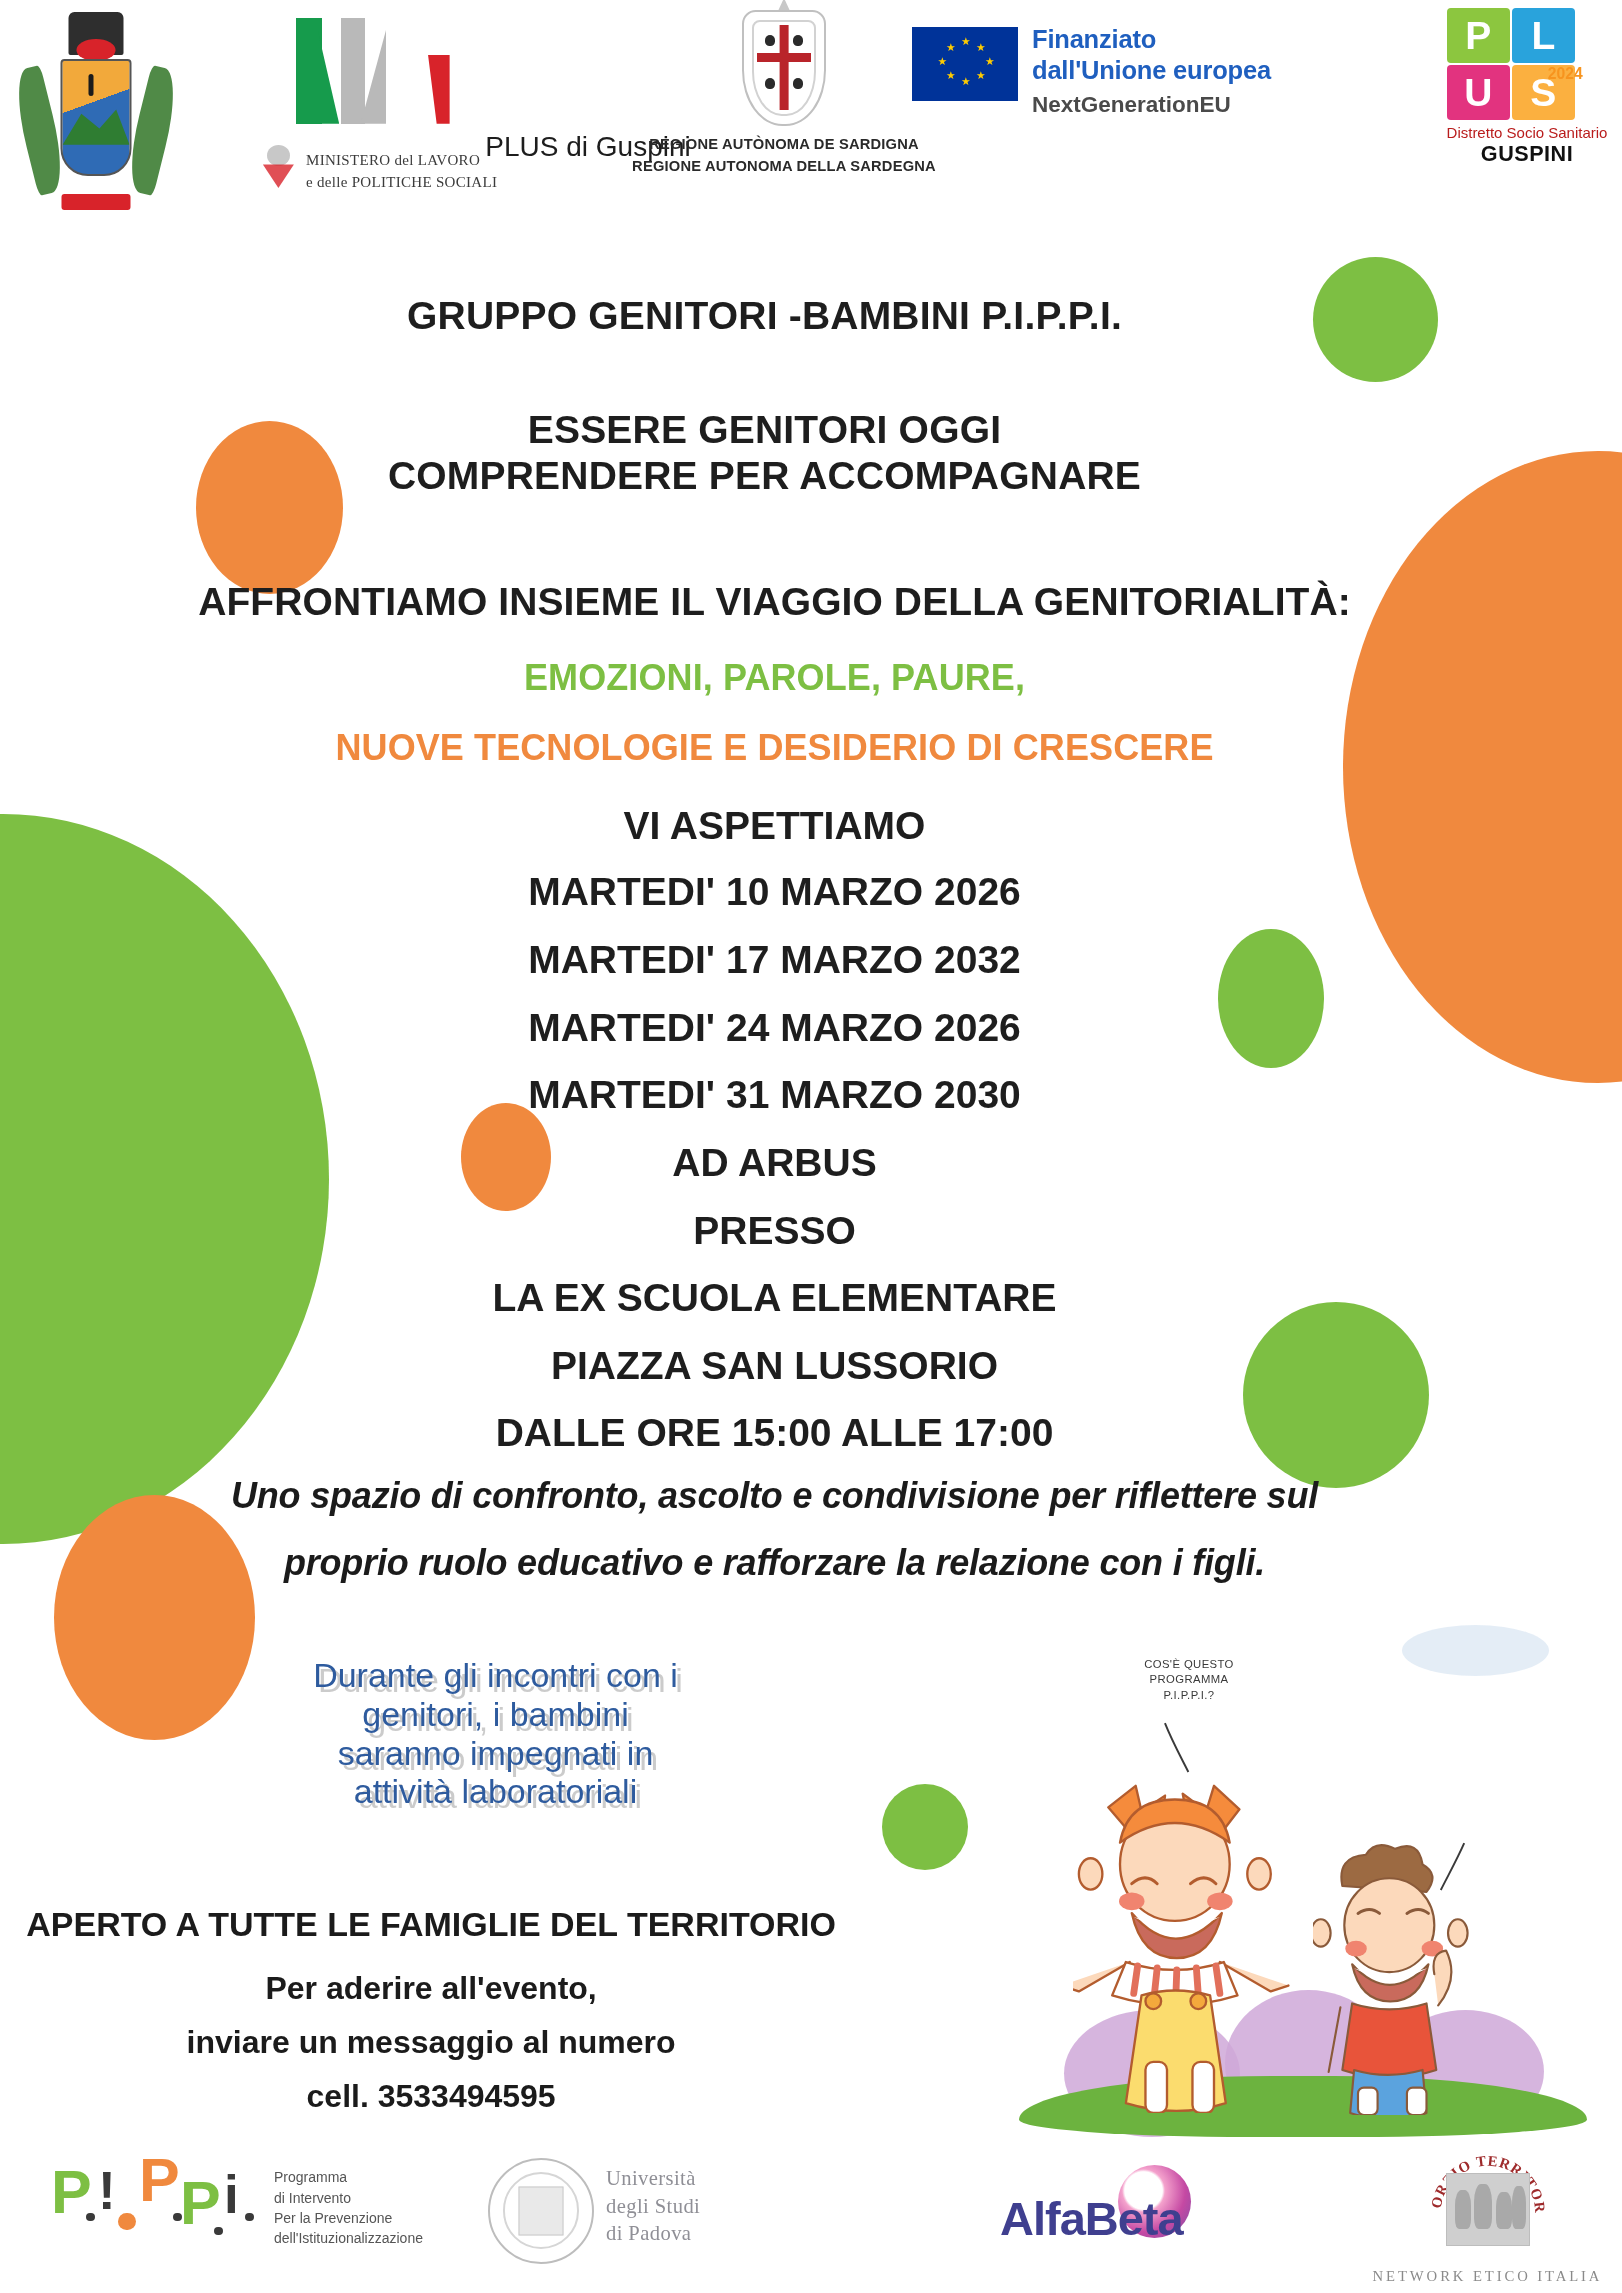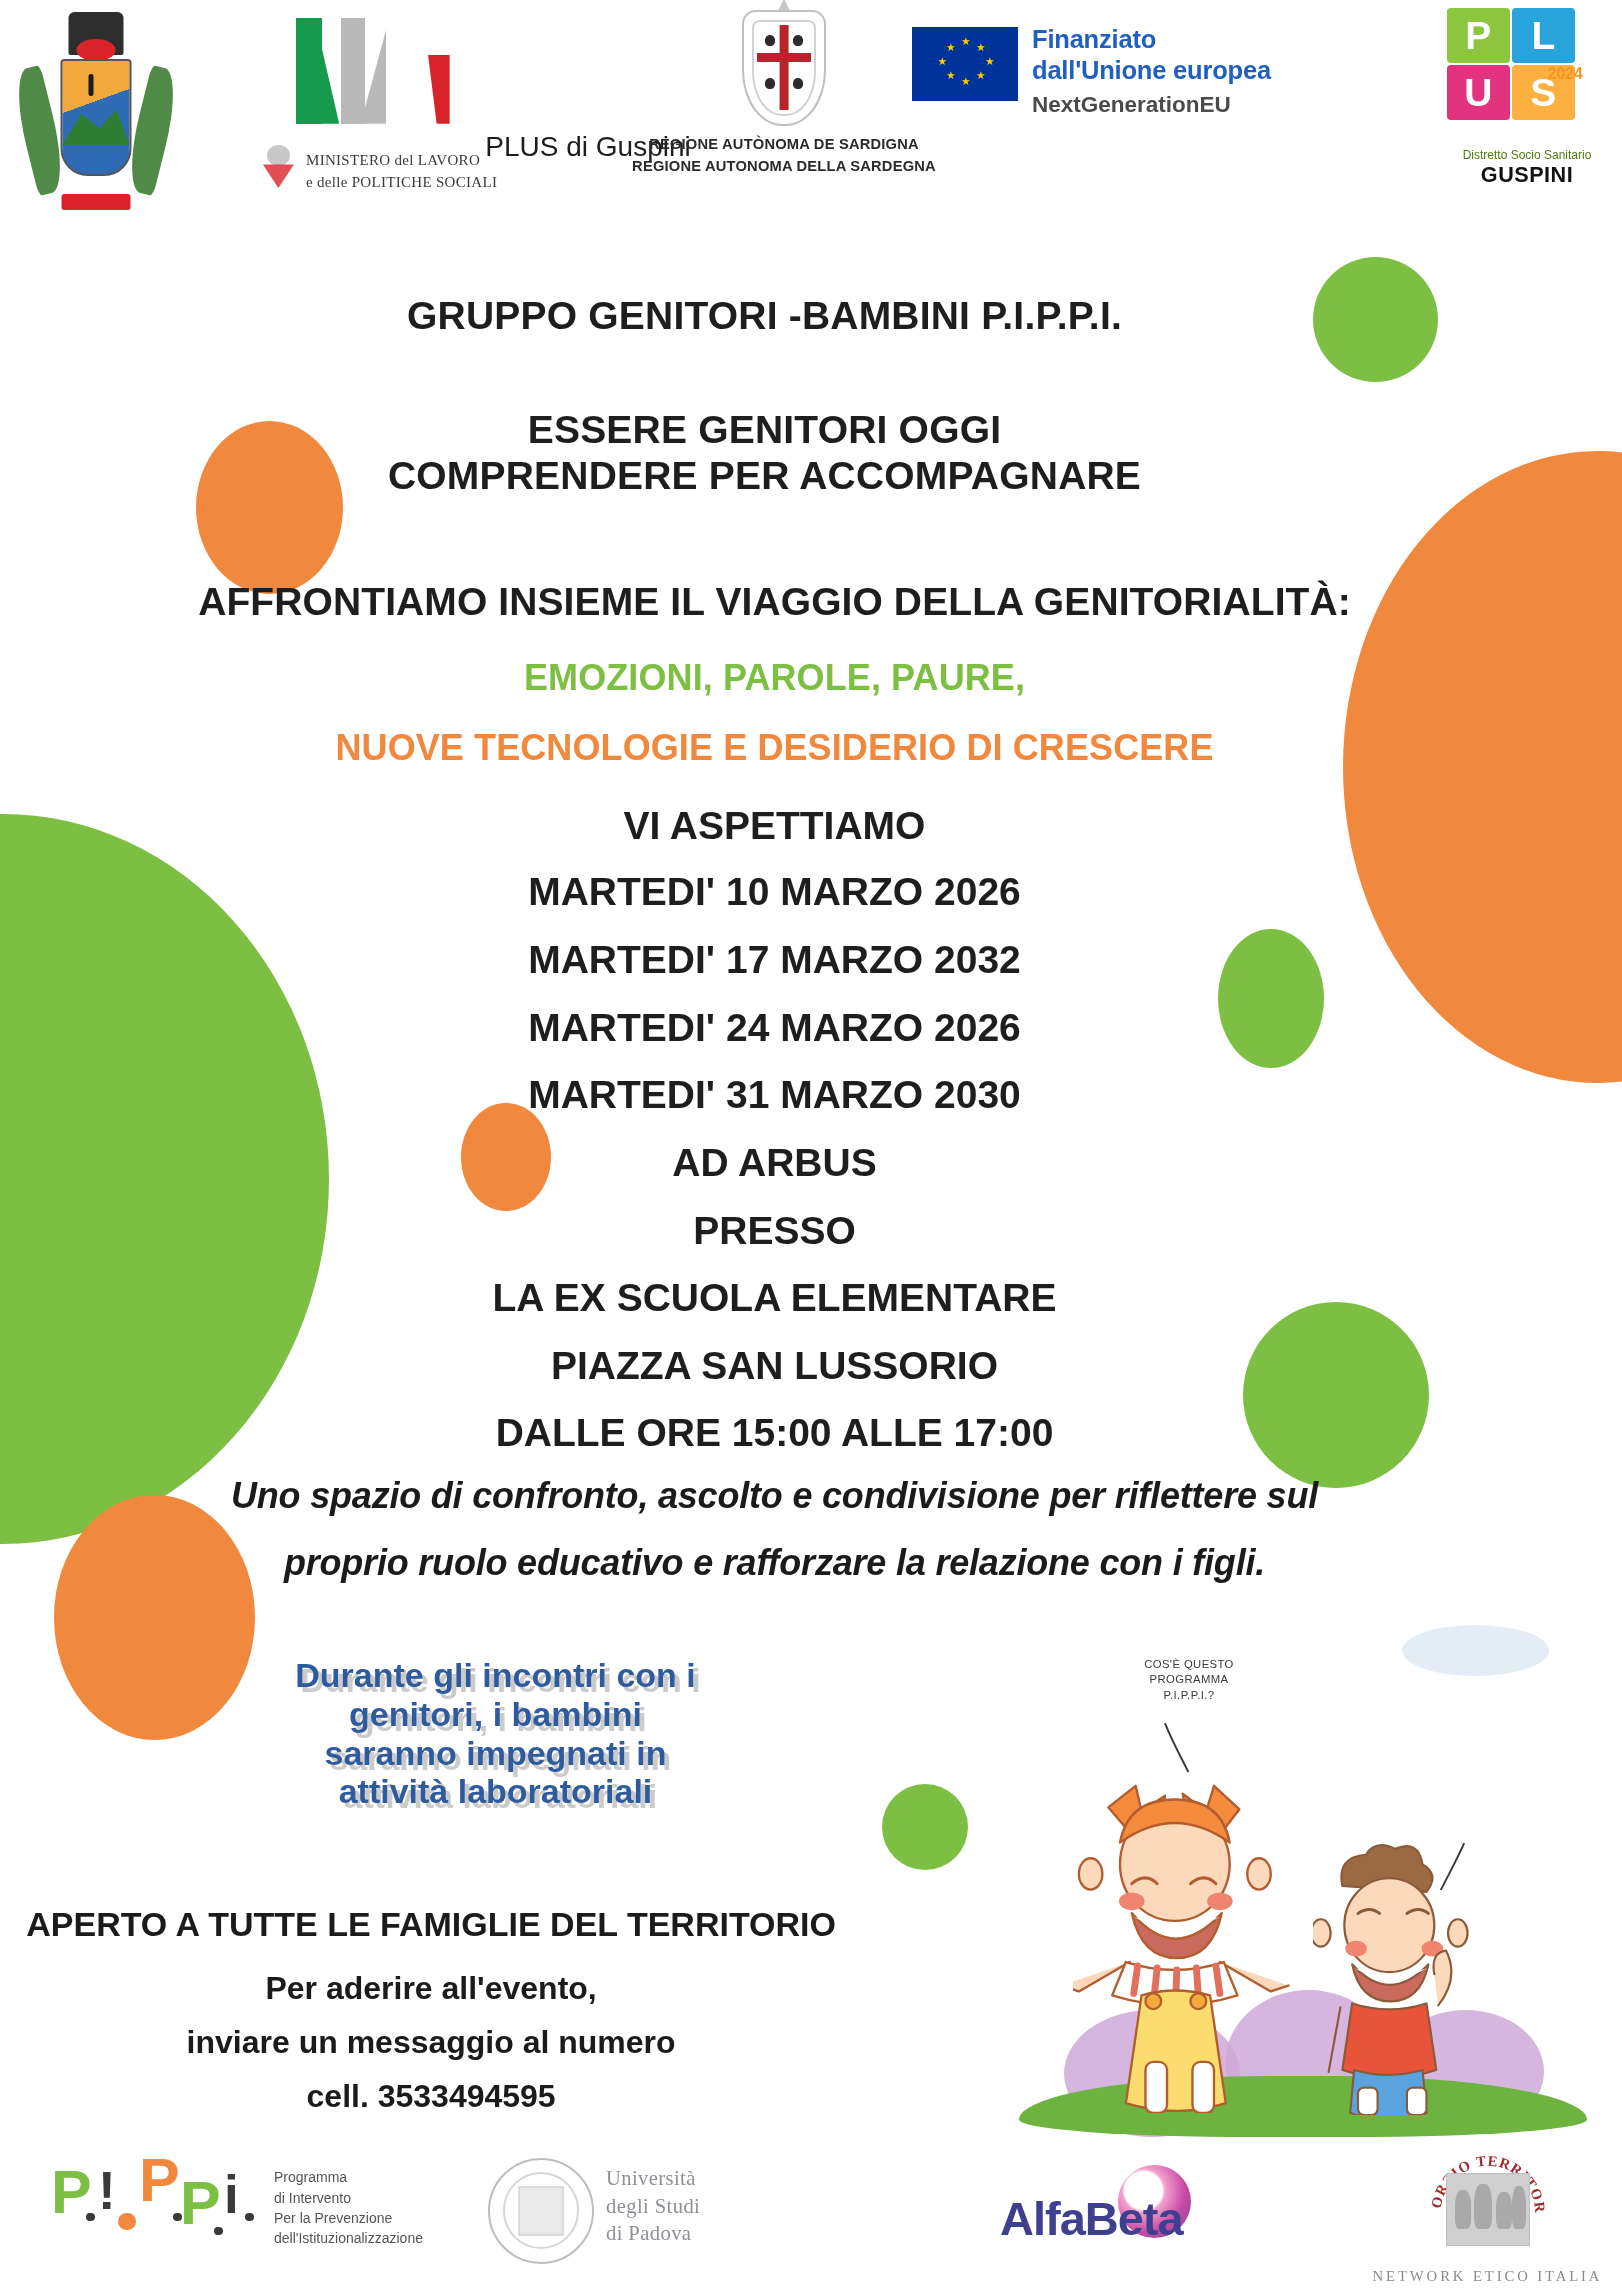--- a/index.html
+++ b/index.html
@@ -80,41 +80,41 @@
   
   .plus{position:absolute;left:1439px;top:7.8px;width:176px;height:191px;}
   .plus .grid{position:relative;width:132px;height:116px;margin-left:7.8px;}
   .plus .pc{position:absolute;width:63px;height:55px;display:flex;align-items:center;justify-content:center;
      color:#fff;font-weight:bold;font-size:39px;line-height:1;font-family:"Liberation Sans",sans-serif;}
   .plus .p1{left:0;top:0;background:#8cc63f;border-radius:3.9px;}
   .plus .p2{left:65px;top:0;background:#29a3dc;border-radius:3.9px;}
   .plus .p3{left:0;top:57px;background:#e2337f;border-radius:3.9px;}
   .plus .p4{left:65px;top:57px;background:#fbb040;border-radius:3.9px;}
   .plus .yr{position:absolute;right:-3.9px;top:57px;font-size:15.7px;font-weight:bold;color:#f7941e;}
-  .plus .d1{margin-top:24px;text-align:center;font-size:12px;color:#4d7c0f;}
+  .plus .d1{margin-top:0;text-align:center;font-size:15px;color:#b91c1c;}
   .plus .d2{text-align:center;font-size:21.6px;font-weight:bold;color:#111;letter-spacing:0.5px;}
 
   
   .content{position:relative;z-index:2;}
   .plusguspini{position:absolute;top:131px;left:0;width:1176px;text-align:center;font-size:28px;color:#1d1d1d;}
 
   .h1{position:absolute;left:0;width:1529px;text-align:center;font-size:39px;font-weight:bold;
       color:#1e1e1e;letter-spacing:0.2px;font-family:Liberation Sans, sans-serif;}
 
   .big{position:absolute;left:0;width:1549px;text-align:center;font-weight:bold;color:#1e1e1e;
        font-size:39px;letter-spacing:0.1px;}
   .green{color:#7dbf43;}
   .orange{color:#f0893e;}
 
   .info{position:absolute;left:0;width:1549px;text-align:center;font-weight:bold;color:#1e1e1e;font-size:39px;}
 
   .ital{position:absolute;left:0;width:1549px;text-align:center;font-weight:bold;font-style:italic;
         font-size:36px;color:#1b1b1b;letter-spacing:-0.2px;}
 
-  .bluebox{position:absolute;font-size:34px;font-weight:700;line-height:1.14;color:#2e5b9e;text-align:center;
+  .bluebox{position:absolute;font-size:34px;font-weight:400;line-height:1.14;color:#2e5b9e;text-align:center;
            text-shadow:4.9px 4.9px 0 rgba(160,160,160,.55);}
 
   .foot{position:absolute;left:0;text-align:center;color:#1b1b1b;font-weight:bold;}
 
   
   .illus{position:absolute;left:990px;top:1598px;width:632px;height:549px;z-index:2;}
   .bubble{position:absolute;font-family:"Liberation Sans",sans-serif;font-size:11.3px;
           color:#3a3a3a;line-height:1.35;text-align:center;letter-spacing:0.4px;}
   .grass{position:absolute;left:29px;bottom:9.8px;width:568px;height:61px;background:#6cb33f;
          border-radius:50% 50% 46% 46%/80% 80% 32% 32%;}

